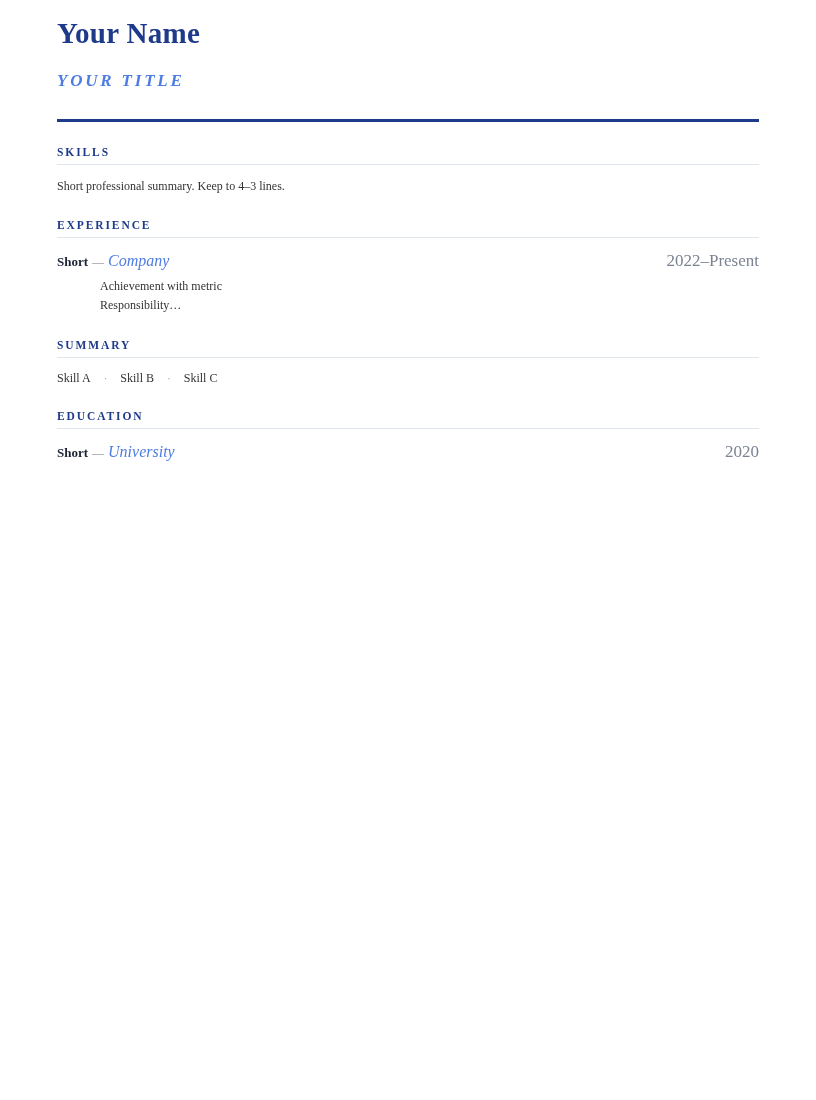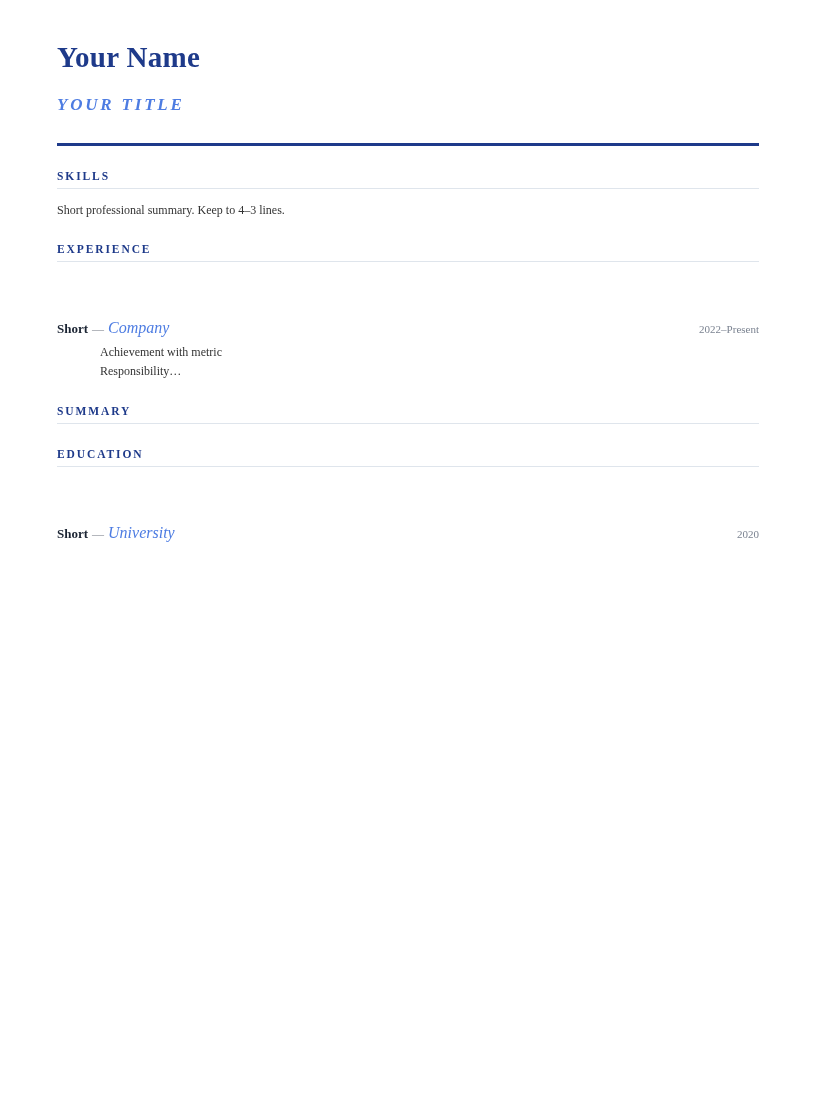--- a/index.html
+++ b/index.html
@@ -5,21 +5,21 @@
   html, body {
     margin: 0;
     padding: 0;
     background: #ffffff;
   }
   .page {
     position: relative;
     width: 816px;
     height: 819px;
     box-sizing: border-box;
-    padding: 42px 57px 0 57px;
+    padding: 18px 57px 0 57px;
     background: #ffffff;
     font-family: "Liberation Serif", serif;
     color: #333333;
     overflow: hidden;
   }
   h1.name {
     margin: 0;
     font-size: 29px;
     line-height: 1.1;
     font-weight: bold;
@@ -77,24 +77,23 @@
     font-size: 12px;
   }
   .org-link {
     font-style: italic;
     font-size: 16px;
     color: #4d7ce2;
     text-decoration: none;
     cursor: pointer;
   }
   .dates {
-    font-size: 11px;
+    font-size: 17px;
     color: #7b8391;
     white-space: nowrap;
-    margin-top: 48px;
   }
   ul.bullets {
     list-style: none;
     margin: 6px 0 0 0;
     padding: 0 0 0 18px;
   }
   ul.bullets li {
     font-size: 12px;
     line-height: 19px;
     color: #333333;
@@ -142,20 +141,23 @@
     <ul class="bullets">
       <li>Achievement with metric</li>
       <li>Responsibility…</li>
     </ul>
   </section>
 
   <section>
     <h2 class="sec">SUMMARY</h2>
     <hr class="thin">
 
+    <div class="skills-line">
+      <span>Skill A</span><span class="skill-dot">·</span><span>Skill B</span><span class="skill-dot">·</span><span>Skill C</span>
+    </div>
   </section>
 
   <section>
     <h2 class="sec">EDUCATION</h2>
     <hr class="thin">
 
     <div class="entry-row">
       <div class="entry-left">
         <span class="entry-title">Short</span><span class="dash">—</span><a class="org-link">University</a>
       </div>

